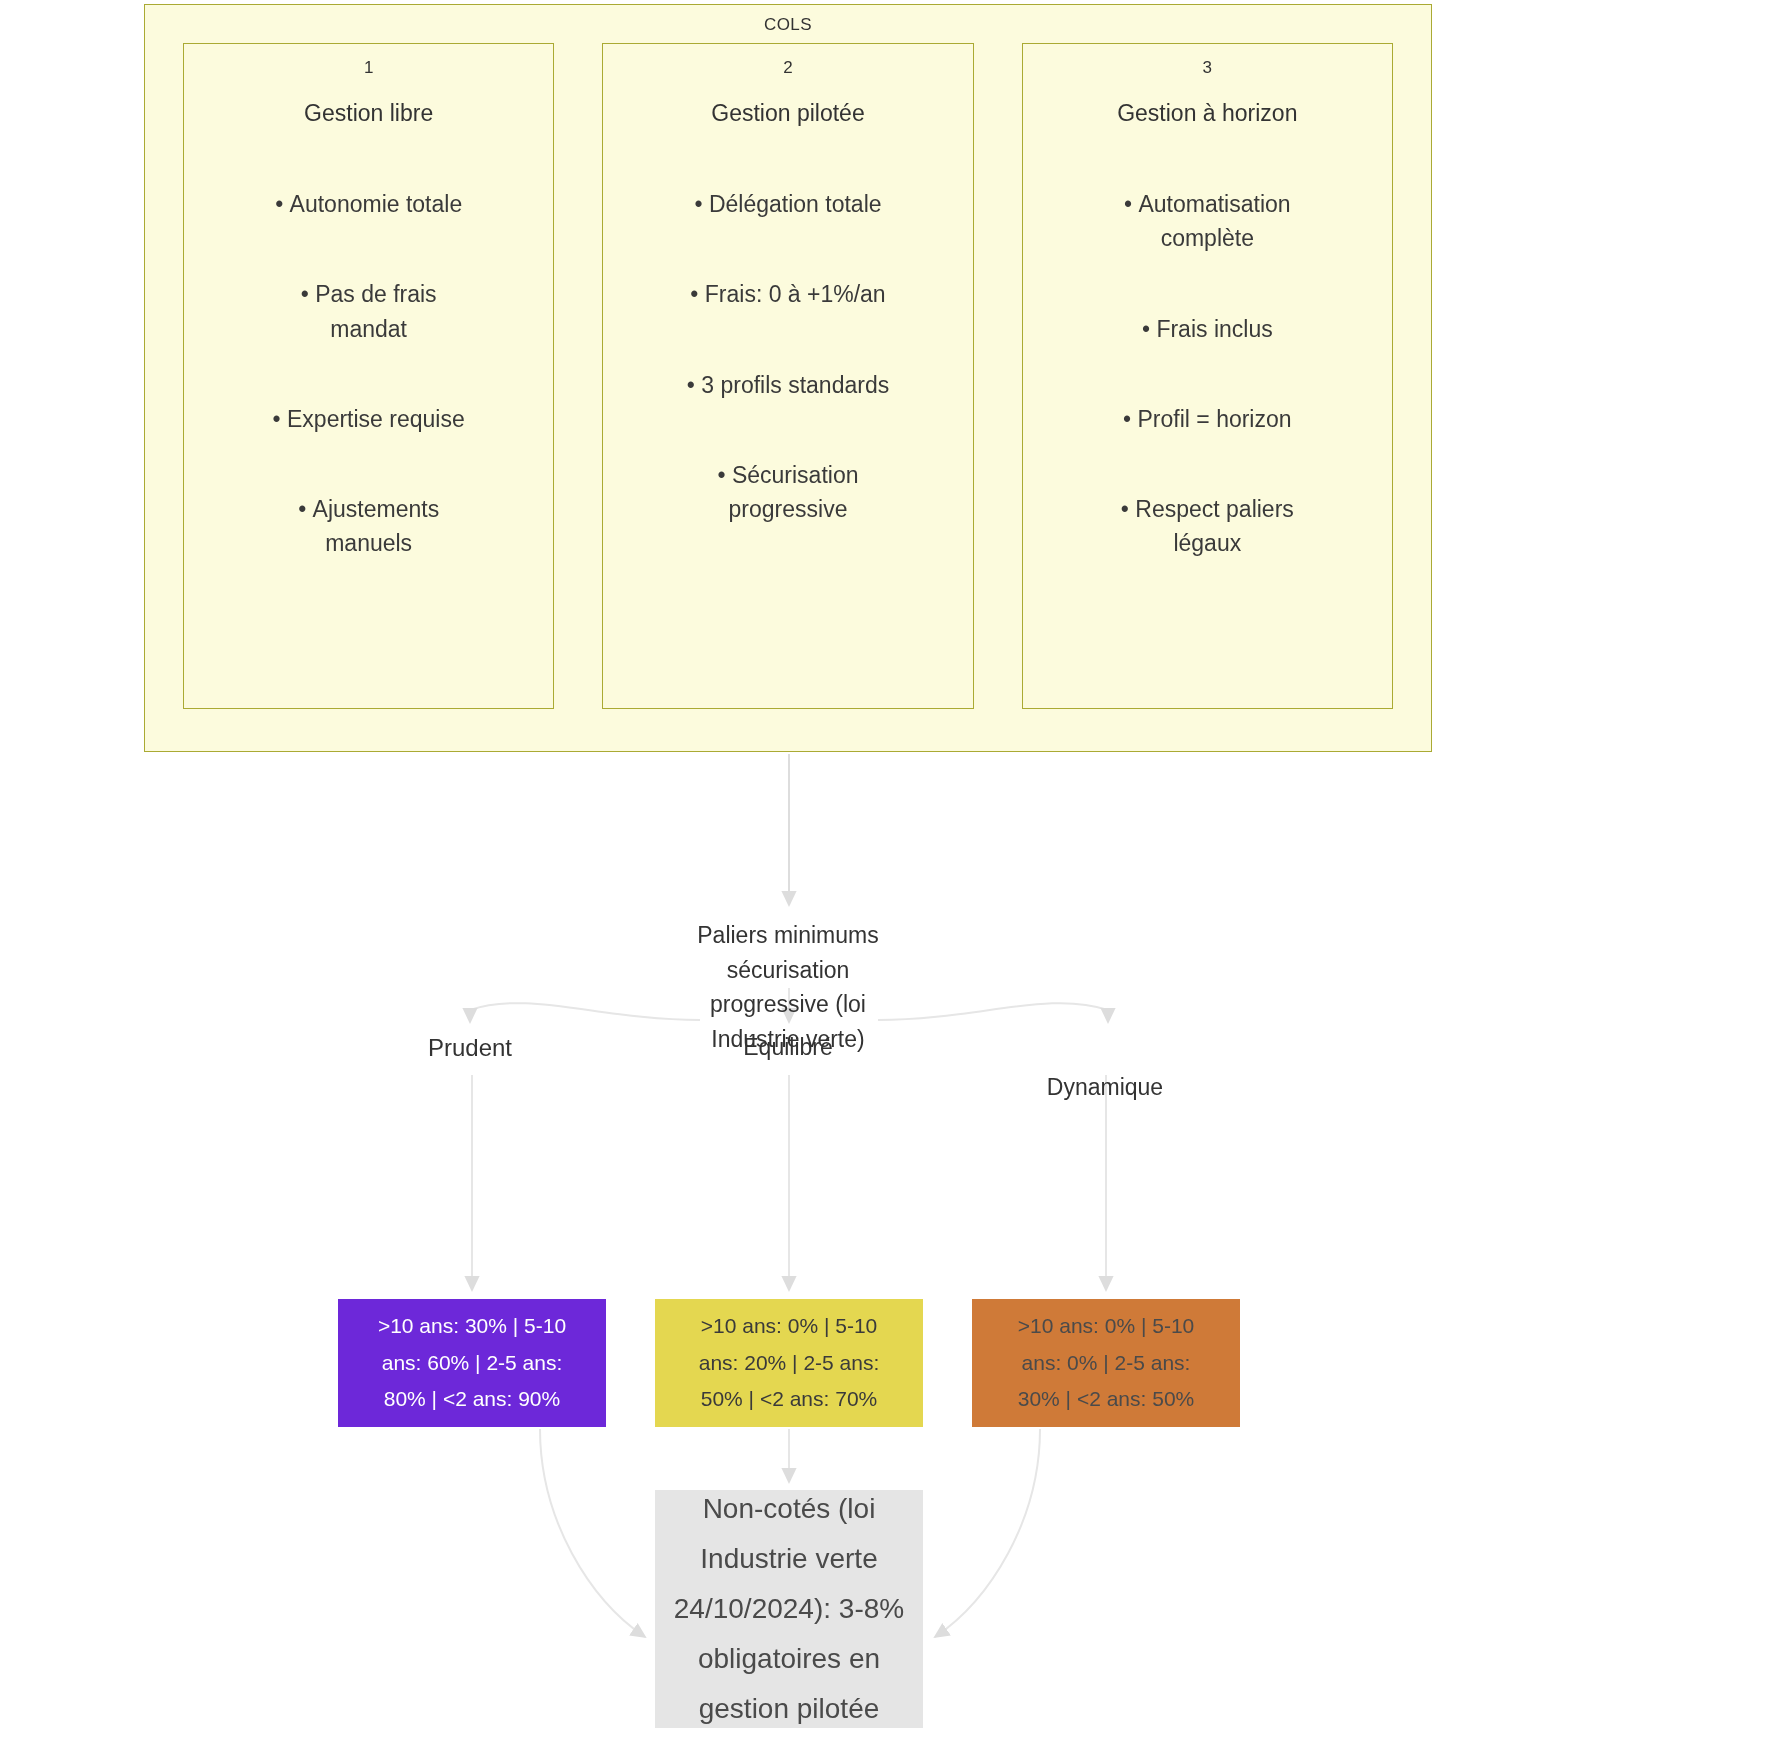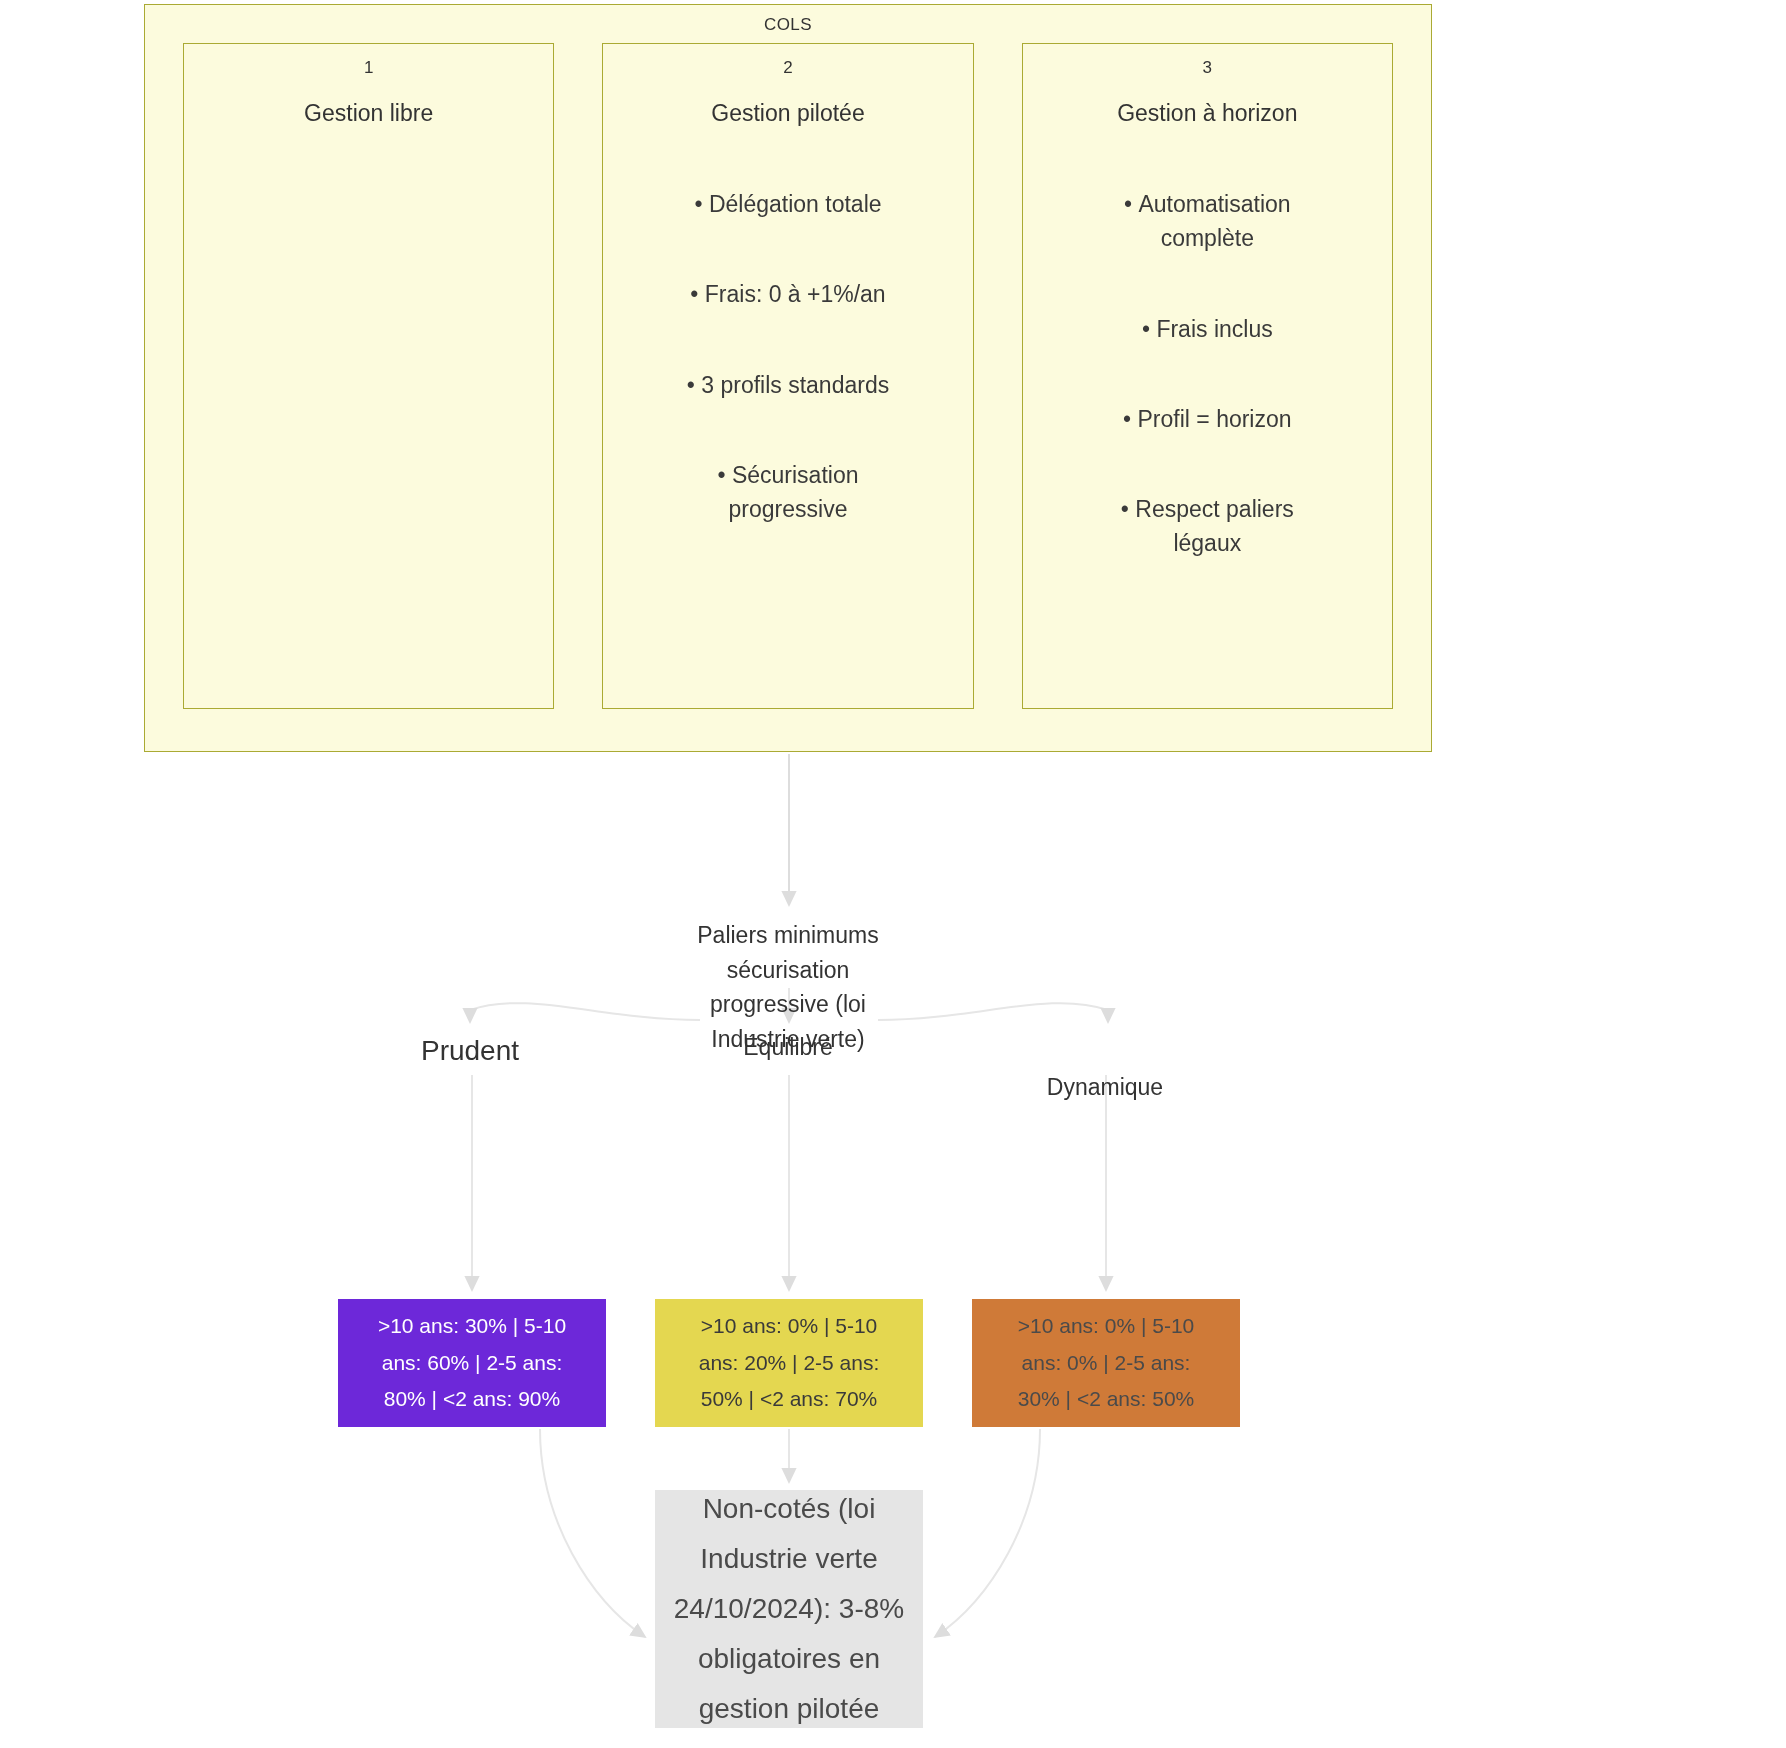--- a/index.html
+++ b/index.html
@@ -120,21 +120,21 @@
   #node-paliers {
     left: 613px;
     top: 918px;
     width: 350px;
     font-size: 23px;
   }
   #node-prudent {
     left: 345px;
     top: 1030px;
     width: 250px;
-    font-size: 28px;
+    font-size: 24px;
   }
   #node-equilibre {
     left: 663px;
     top: 1030px;
     width: 250px;
     font-size: 23px;
   }
   #node-dynamique {
     left: 980px;
     top: 1070px;
@@ -221,20 +221,28 @@
   </svg>
 
   <div class="cols-container">
     <div class="cols-title">COLS</div>
 
     <div class="cols-row">
 
       <div class="col-box">
         <div class="col-index">1</div>
         <div class="col-heading">Gestion libre</div>
+        <div class="col-bullets">
+          <div class="col-bullet">Autonomie totale</div>
+          <div class="col-bullet">Pas de frais
+mandat</div>
+          <div class="col-bullet">Expertise requise</div>
+          <div class="col-bullet">Ajustements
+manuels</div>
+        </div>
       </div>
 
       <div class="col-box">
         <div class="col-index">2</div>
         <div class="col-heading">Gestion pilotée</div>
         <div class="col-bullets">
           <div class="col-bullet">Délégation totale</div>
           <div class="col-bullet">Frais: 0 à +1%/an</div>
           <div class="col-bullet">3 profils standards</div>
           <div class="col-bullet">Sécurisation

